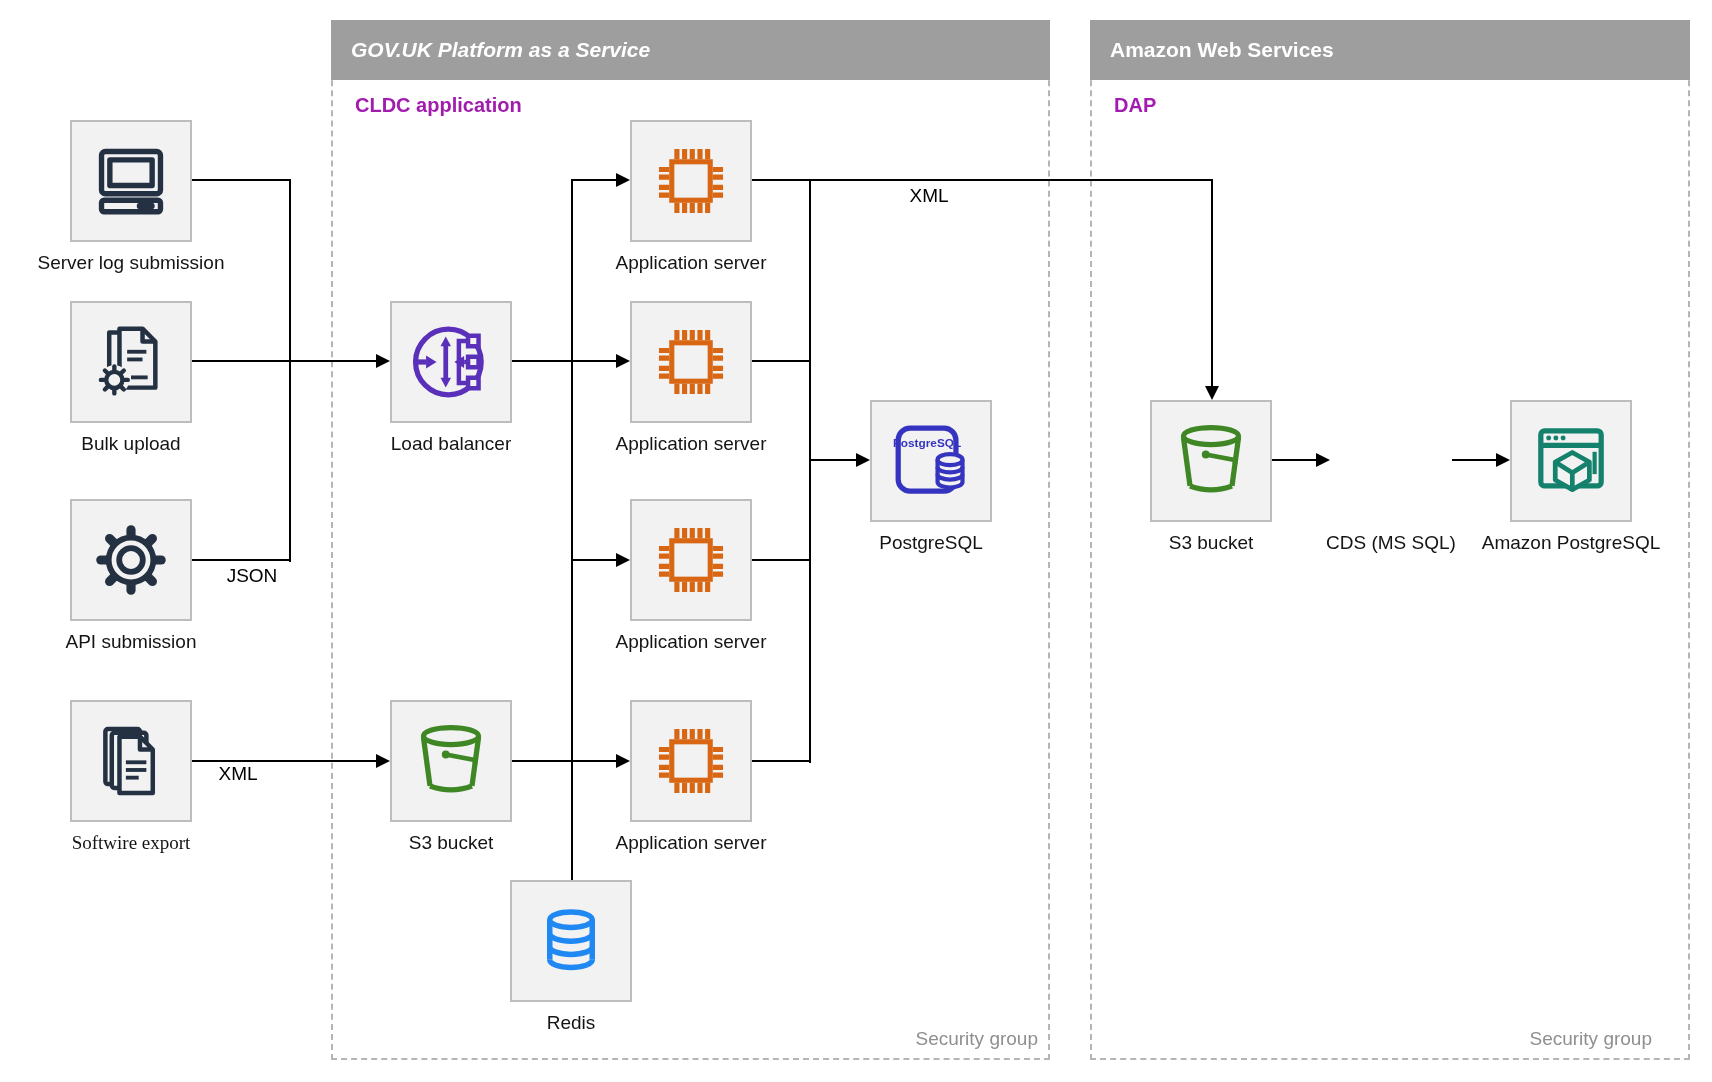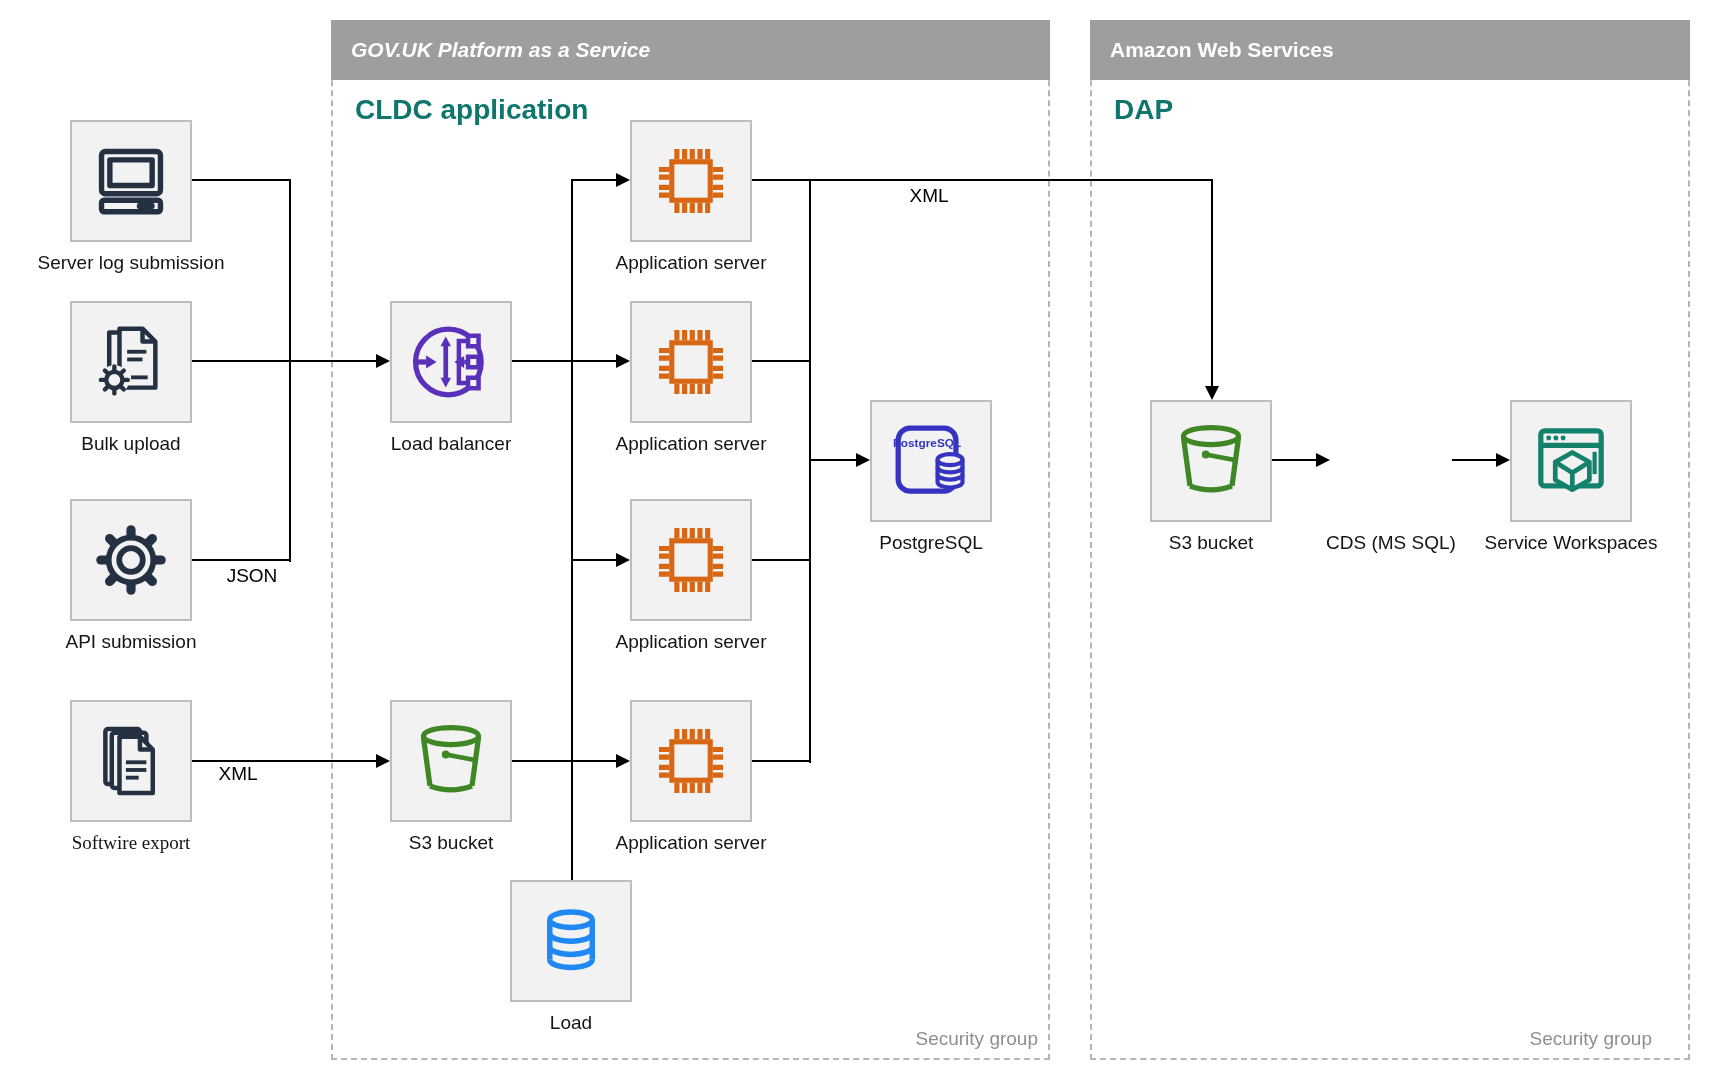--- a/index.html
+++ b/index.html
@@ -3,21 +3,21 @@
 <meta charset="utf-8">
 <style>
   html,body{margin:0;padding:0;background:#ffffff;}
   body{font-family:"Liberation Sans", sans-serif; color:#111;}
   #canvas{position:relative;width:1712px;height:1082px;background:#ffffff;overflow:hidden;}
 
   
   .container{position:absolute;border:2px dashed #b5b5b5;box-sizing:border-box;background:transparent;}
   .container-header{position:absolute;left:-2px;top:-2px;height:60px;background:#9e9e9e;color:#fff;
     font-weight:bold;font-size:21px;line-height:60px;padding-left:20px;box-sizing:border-box;}
-  .container-sublabel{position:absolute;left:22px;top:72px;font-weight:bold;font-size:28px;color:#0f766e;}
+  .container-sublabel{position:absolute;left:22px;top:72px;font-weight:bold;font-size:20px;color:#a21caf;}
   .container-footer{position:absolute;bottom:8px;font-size:19px;color:#8f8f8f;}
 
   
   .node-box{position:absolute;width:118px;height:118px;background:#f2f2f2;border:2px solid #bdbdbd;
     box-sizing:content-box;display:flex;align-items:center;justify-content:center;}
   .node-label{position:absolute;width:260px;text-align:center;font-size:19px;color:#141414;}
 
   
   .ln{position:absolute;background:#000;}
   .ar-r{position:absolute;width:0;height:0;border-left:14px solid #000;border-top:7px solid transparent;border-bottom:7px solid transparent;}
@@ -263,21 +263,21 @@
     <svg width="80" height="80" viewBox="0 0 64 64">
       <g fill="none" stroke="#2088f2" stroke-width="4.4">
         <path d="M15,15 V47 M49,15 V47"></path>
         <path d="M15,47 a17,6.2 0 0 0 34,0"></path>
         <path d="M15,26 a17,6.2 0 0 0 34,0"></path>
         <path d="M15,36.5 a17,6.2 0 0 0 34,0"></path>
         <ellipse cx="32" cy="15" rx="17" ry="6.2" fill="#f2f2f2"></ellipse>
       </g>
     </svg>
   </div>
-  <div class="node-label" style="left:441px;top:1012px;">Load</div>
+  <div class="node-label" style="left:441px;top:1012px;">Redis</div>
 
   <div class="node-box" style="left:1150px;top:400px;">
     <svg width="84" height="84" viewBox="0 0 64 64">
       <g fill="none" stroke="#3f8624" stroke-width="4">
         <ellipse cx="32" cy="13" rx="21" ry="6.5"></ellipse>
         <path d="M11,14 L16,51"></path>
         <path d="M53,14 L48,51"></path>
         <path d="M16,51 Q32,57 48,51"></path>
         <circle cx="28" cy="27" r="3" fill="#3f8624" stroke="none"></circle>
         <path d="M28,27 L49,31 q3,1 0.5,4" stroke-width="3.4"></path>
@@ -295,15 +295,15 @@
         <path d="M9,20 H55"></path>
         <circle cx="15" cy="14.5" r="1.9" fill="#14816c" stroke="none"></circle>
         <circle cx="20.5" cy="14.5" r="1.9" fill="#14816c" stroke="none"></circle>
         <circle cx="26" cy="14.5" r="1.9" fill="#14816c" stroke="none"></circle>
         <path d="M50,25 V42" stroke-width="3.2"></path>
         <polygon points="33,25.5 46,32.8 46,46.5 33,53.8 20,46.5 20,32.8" fill="#f2f2f2" stroke-width="3.6" stroke-linejoin="round"></polygon>
         <path d="M20,32.8 L33,41 L46,32.8 M33,41 V53.8" stroke-width="3.6" stroke-linejoin="round"></path>
       </g>
     </svg>
   </div>
-  <div class="node-label" style="left:1441px;top:532px;">Service Workspaces</div>
+  <div class="node-label" style="left:1441px;top:532px;">Amazon PostgreSQL</div>
 
 </div>
 
 </body></html>

